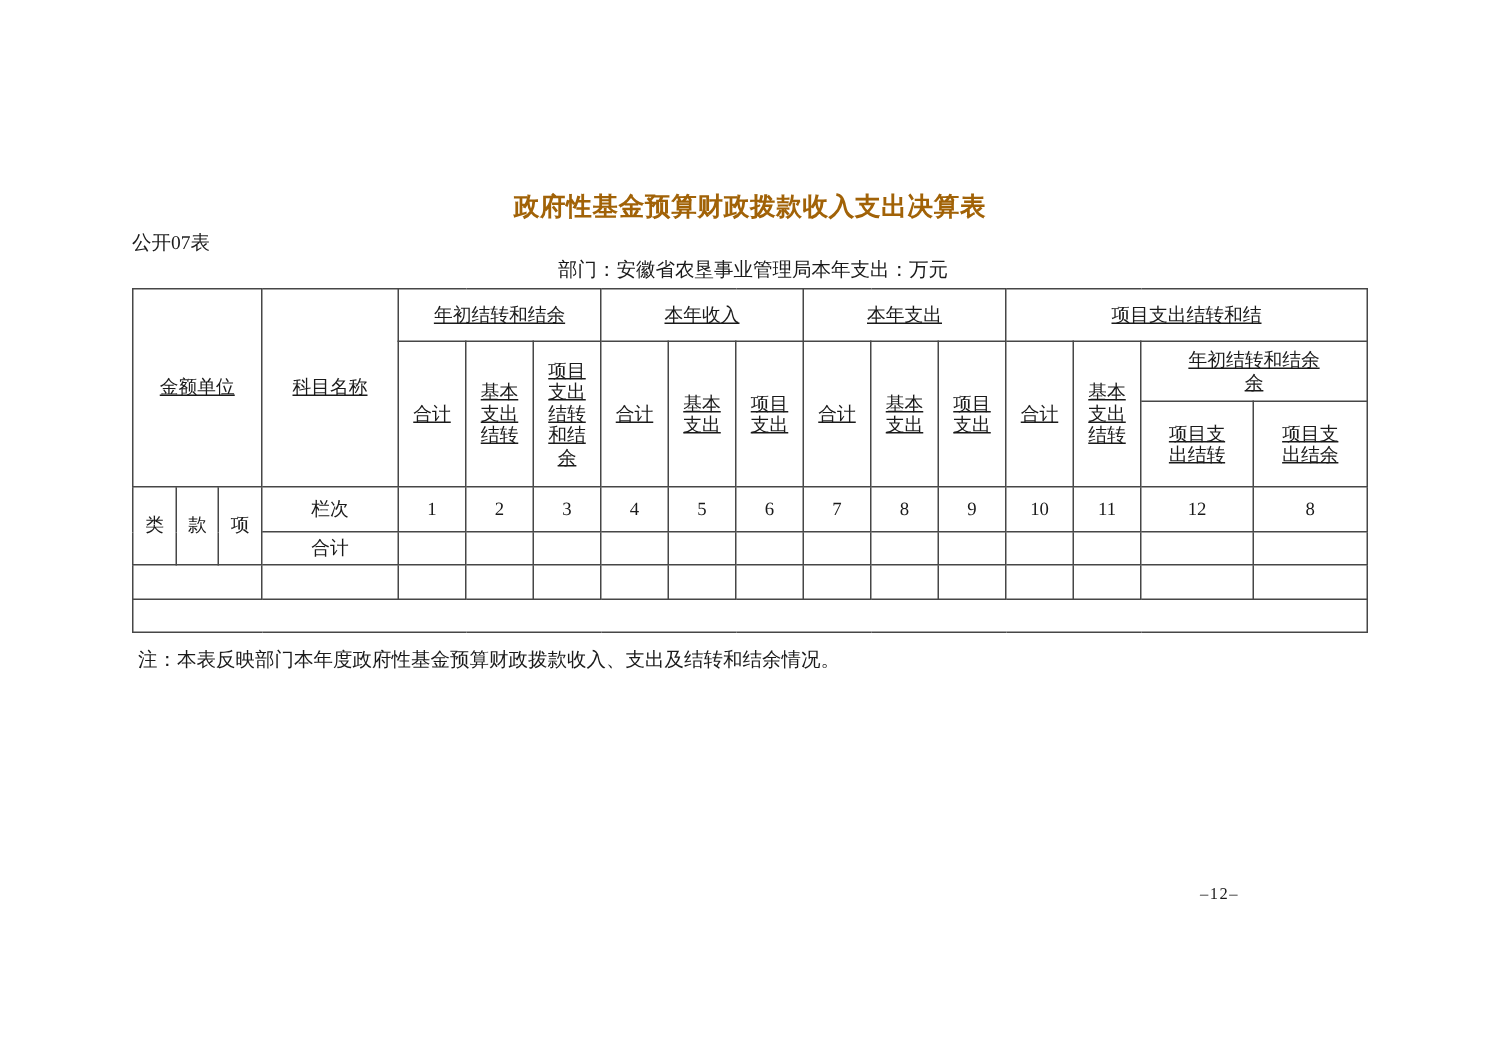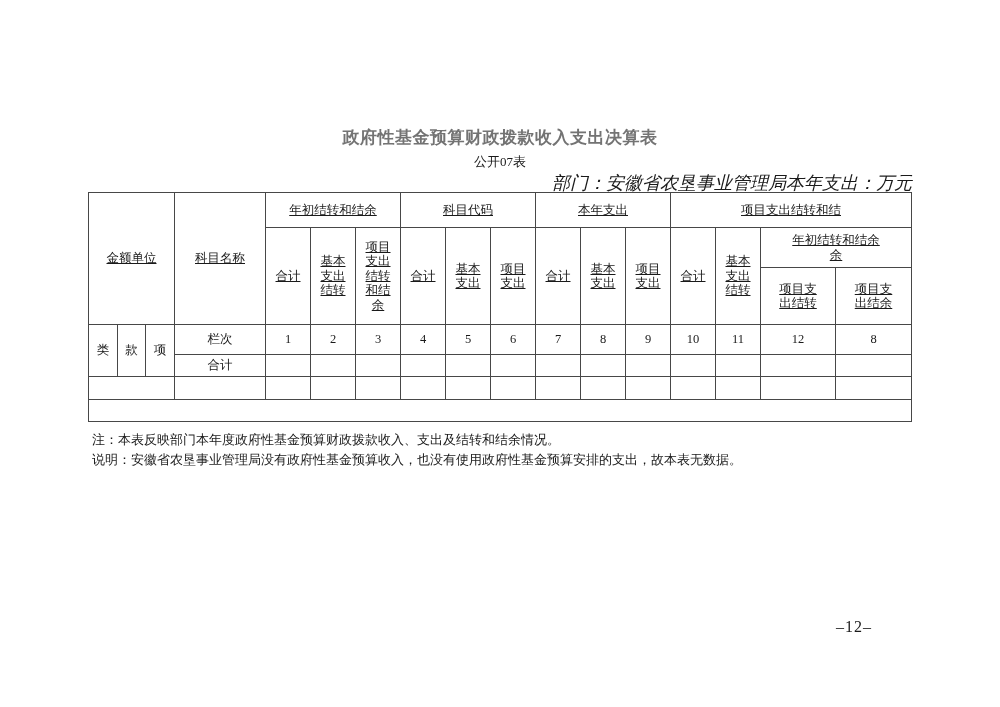--- a/index.html
+++ b/index.html
@@ -14,40 +14,39 @@
   }
   .doc-title {
     position: absolute;
     top: 126px;
     left: 0;
     width: 100%;
     text-align: center;
     font-family: "Liberation Sans", sans-serif;
     font-weight: 700;
     font-size: 17px;
-    color: #737373;
+    color: #a16207;
     letter-spacing: 0.5px;
   }
   .table-code {
     position: absolute;
     top: 153px;
     left: 88px;
     width: 824px;
-    text-align: center;
+    text-align: left;
     font-size: 13px;
   }
   .meta-row {
     position: absolute;
     top: 171px;
     left: 92px;
     width: 820px;
     display: flex;
-    justify-content: flex-end;
-    font-size: 18px;
-    font-style: italic;
+    justify-content: center;
+    font-size: 13px;
   }
   table.budget {
     position: absolute;
     top: 192px;
     left: 88px;
     border-collapse: collapse;
     table-layout: fixed;
     font-size: 12.5px;
     color: #1a1a1a;
   }
@@ -71,24 +70,23 @@
     position: absolute;
     top: 430px;
     left: 92px;
     width: 830px;
     font-size: 13px;
     line-height: 20px;
   }
   .page-number {
     position: absolute;
     top: 590px;
-    left: 836px;
-    font-size: 16px;
+    left: 800px;
+    font-size: 11px;
     letter-spacing: 1px;
-    margin-top: 28px;
   }
 </style>
 </head>
 <body>
 
 <div class="sheet">
 
   <div class="doc-title">政府性基金预算财政拨款收入支出决算表</div>
 
   <div class="table-code">公开07表</div>
@@ -116,21 +114,21 @@
       <col style="width:45px">
         <col style="width:45px">
       <col style="width:75px">
         <col style="width:76px">
     </colgroup>
     <tbody>
         <tr class="r1">
       <td class="hd" colspan="3" rowspan="3">金额单位</td>
       <td class="hd" rowspan="3">科目名称</td>
       <td class="hd" colspan="3">年初结转和结余</td>
-      <td class="hd" colspan="3">科目代码</td>
+      <td class="hd" colspan="3">本年收入</td>
       <td class="hd" colspan="3">本年支出</td>
       <td class="hd" colspan="4">项目支出结转和结</td>
     </tr>
     <tr class="r2">
       <td class="hd" rowspan="2">合计</td>
       <td class="hd" rowspan="2">基本
 支出
 结转</td>
       <td class="hd" rowspan="2">项目
 支出
@@ -213,18 +211,17 @@
       <td></td>
     </tr>
     <tr class="r7">
       <td colspan="17"></td>
     </tr>
   </tbody>
     </table>
 
   <div class="notes">
     <div>注：本表反映部门本年度政府性基金预算财政拨款收入、支出及结转和结余情况。</div>
-    <div>说明：安徽省农垦事业管理局没有政府性基金预算收入，也没有使用政府性基金预算安排的支出，故本表无数据。</div>
   </div>
 
   <div class="page-number">–12–</div>
 
 </div>
 
 </body></html>

